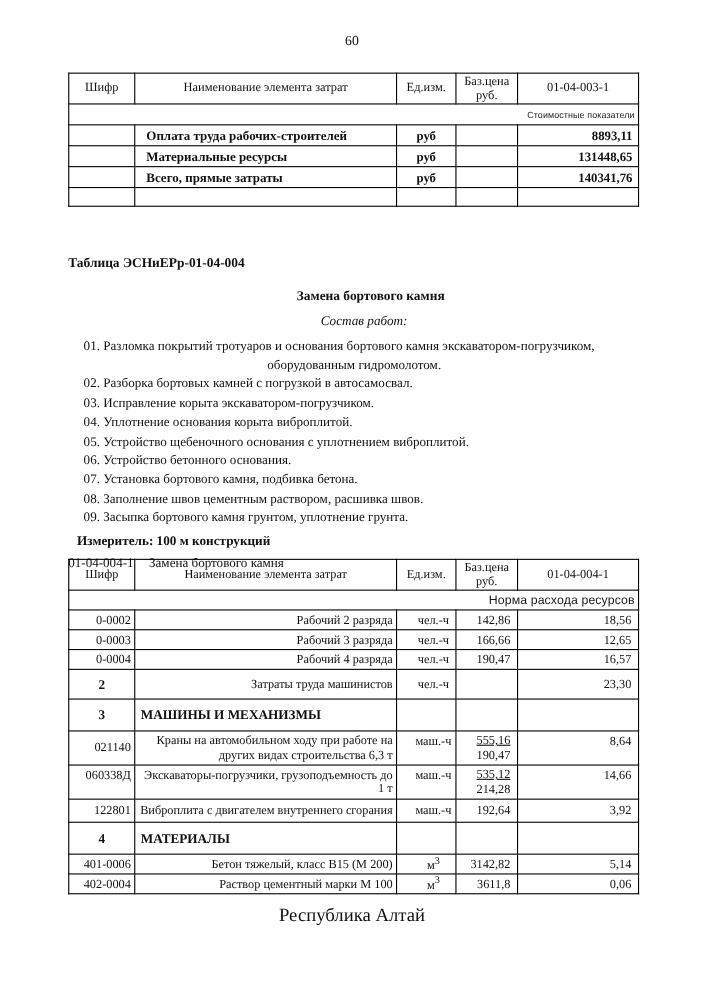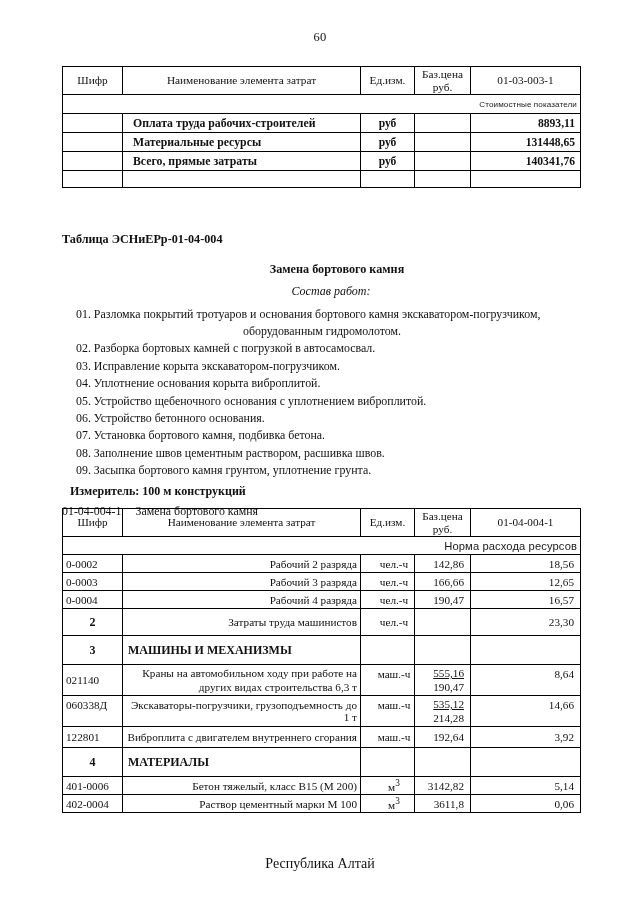--- a/index.html
+++ b/index.html
@@ -162,40 +162,40 @@
     font-weight: bold;
     font-size: 12px;
   }
   #table-res .sec-title {
     font-weight: bold;
     font-size: 12px;
     padding-left: 5px;
   }
   #table-res .num { text-align: right; padding-right: 6px; }
   #table-res .unit { text-align: center; padding-left: 16px; }
-  #table-res .shifr { text-align: left; }
+  #table-res .shifr { text-align: right; }
   .two-line {
     line-height: 1.25;
     padding-top: 2px;
     padding-bottom: 2px;
   }
   .ul-val {
     text-decoration: underline;
     display: block;
   }
   .sub-val { display: block; }
 
   
   .footer {
     position: absolute;
     left: 0;
-    top: 856px;
+    top: 822px;
     width: 640px;
     text-align: center;
-    font-size: 14px;
+    font-size: 17px;
   }
 </style>
 </head>
 <body>
 
 <div class="page">
 
   <div class="page-number">60</div>
 
   <table class="doc-table" id="table-top">
@@ -208,21 +208,21 @@
     </colgroup>
     <tbody>
       <tr class="tall">
         <td class="hdr-cell">Шифр</td>
         <td class="hdr-cell">Наименование элемента затрат</td>
         <td class="hdr-cell">Ед.изм.</td>
         <td class="hdr-cell">
           <span>Баз.цена</span><br>
           <span>руб.</span>
         </td>
-        <td class="hdr-cell">01-03-003-1</td>
+        <td class="hdr-cell">01-04-003-1</td>
       </tr>
       <tr>
         <td class="band-cell" colspan="5">Стоимостные показатели</td>
       </tr>
       <tr>
         <td class="nb"></td>
         <td class="label nb">Оплата труда рабочих-строителей</td>
         <td class="unit">руб</td>
         <td></td>
         <td class="money">8893,11</td>

